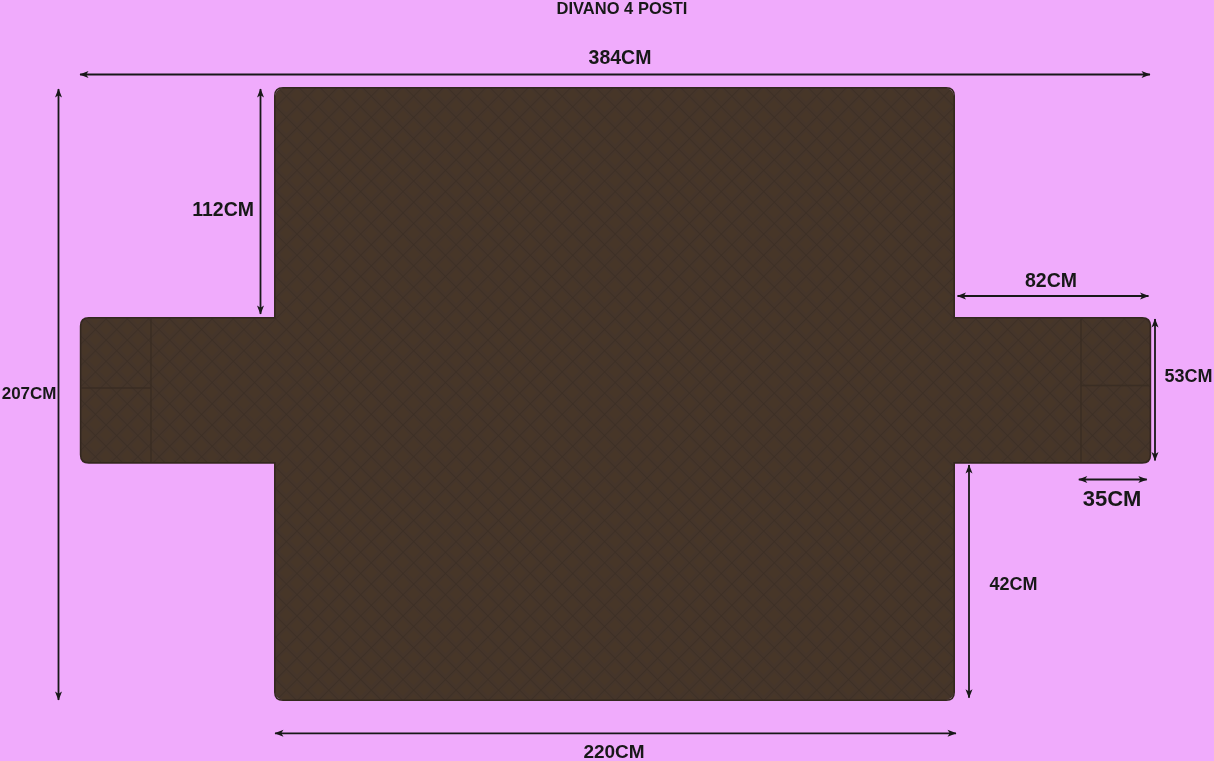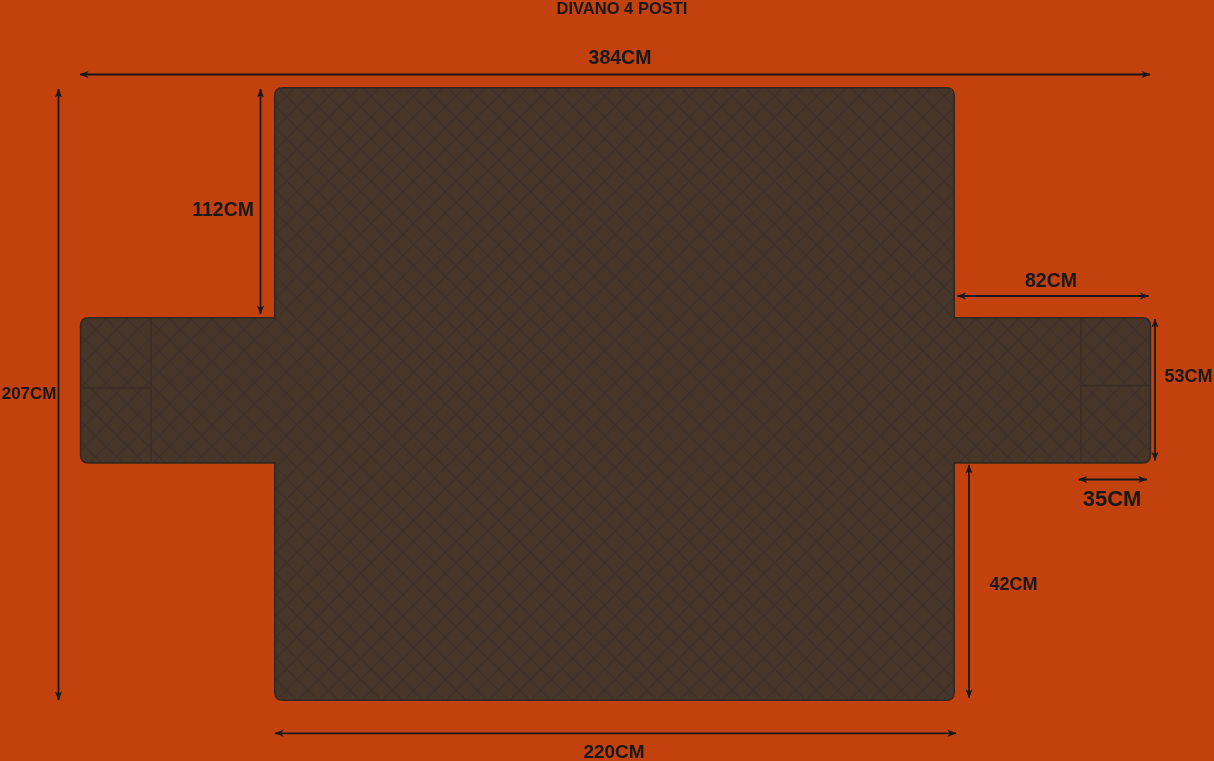--- a/index.html
+++ b/index.html
@@ -1,16 +1,16 @@
 <!DOCTYPE html>
 <html><head>
 <meta charset="utf-8">
 <style>
   html,body{margin:0;padding:0;background:#ffffff;}
-  .page{position:relative;width:1214px;height:761px;background:#c2410c;overflow:hidden;
+  .page{position:relative;width:1214px;height:761px;background:#f0abfc;overflow:hidden;
         font-family:"Liberation Sans", sans-serif;}
   svg{display:block;}
   text{font-family:"Liberation Sans", sans-serif;font-weight:bold;fill:#181818;}
 </style>
 </head>
 <body>
 <div class="page">
 <svg width="1214" height="761" viewBox="0 0 1214 761" xmlns="http://www.w3.org/2000/svg">
   <defs>
     <pattern id="quilt" width="15" height="15" patternUnits="userSpaceOnUse" patternTransform="rotate(45)">

